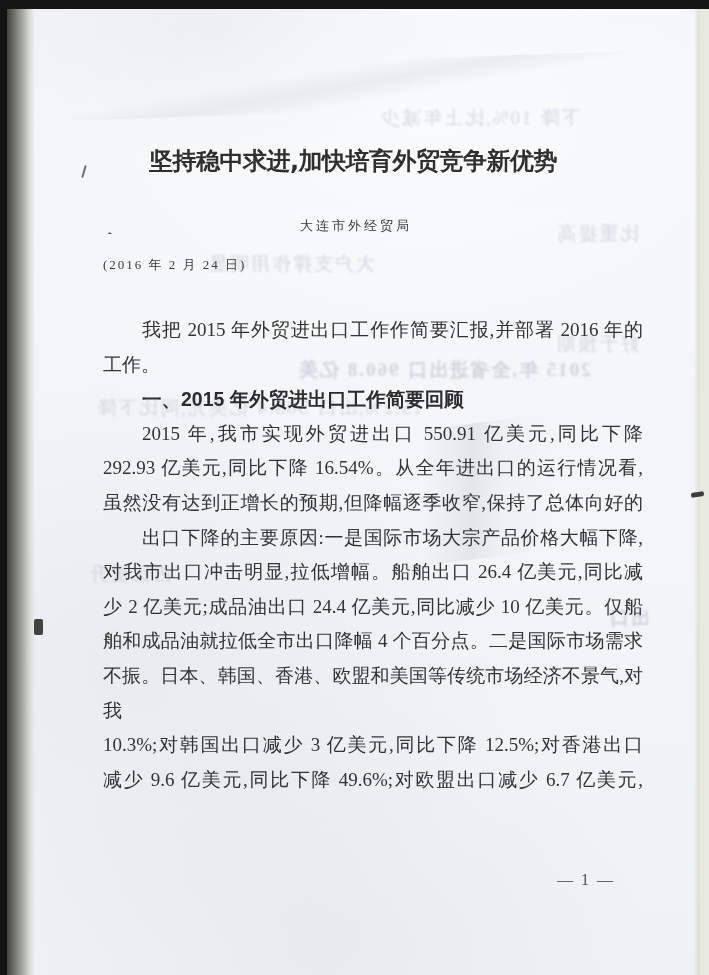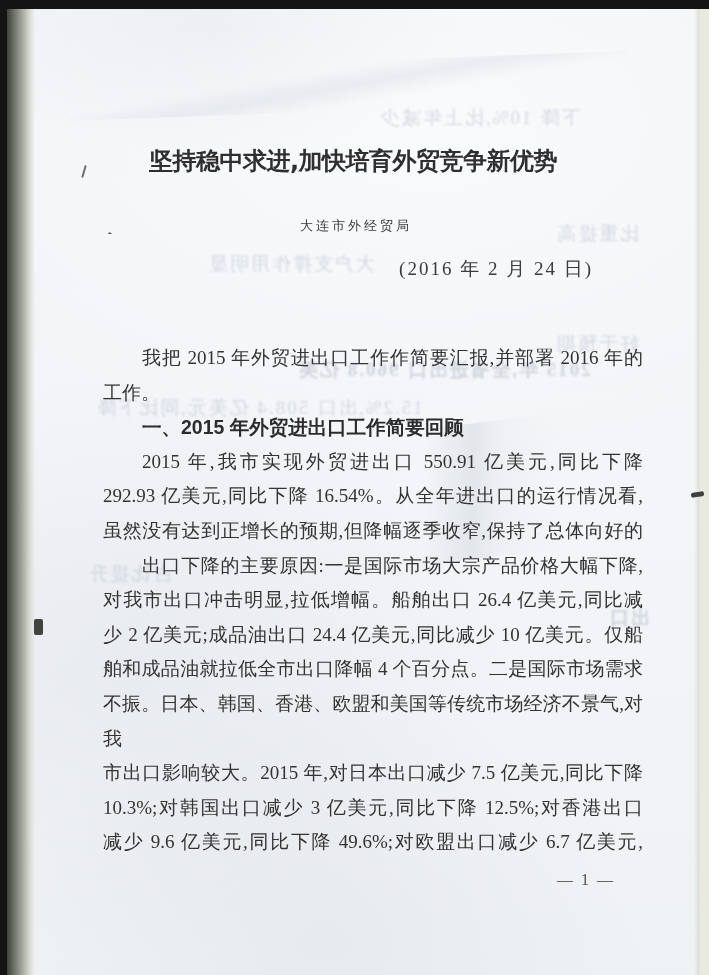--- a/index.html
+++ b/index.html
@@ -48,26 +48,26 @@
   .title{
     position:absolute;left:0;top:136px;width:500px;text-align:center;
     font-family:"DejaVu Sans","Liberation Sans",sans-serif;
     font-weight:700;font-size:24px;letter-spacing:-0.5px;color:#2f2f2f;
   }
   .org{
     position:absolute;left:8px;top:208px;width:490px;text-align:center;
     font-size:13px;letter-spacing:3px;color:#3b3b3b;
   }
   .dateline{
-    position:absolute;left:0;top:247px;width:490px;text-align:right;
-    font-size:19px;letter-spacing:2px;color:#3b3b3b;font-family:Liberation Serif, serif;
+    position:absolute;left:0;top:247px;width:490px;text-align:left;
+    font-size:13px;letter-spacing:2px;color:#3b3b3b;font-family:Liberation Serif, serif;
   }
   .bodytext{
     position:absolute;left:0;top:304px;width:540px;
-    font-size:19px;line-height:34.6px;color:#333;margin-top:28px;
+    font-size:19px;line-height:34.6px;color:#333;
   }
   .tline{min-height:34.6px;}
   .tline.just{text-align:justify;text-align-last:justify;}
   .tline.ind{text-indent:39px;}
   .para.heading .tline{
     font-family:Liberation Sans, sans-serif;
     font-weight:700;font-size:19.5px;color:#2c2c2c;
   }
   .pagenum{
     position:absolute;left:0;top:862px;width:540px;text-align:right;
@@ -130,21 +130,20 @@
             <div class="tline just ind">2015 年,我市实现外贸进出口 550.91 亿美元,同比下降</div>
             <div class="tline just">292.93 亿美元,同比下降 16.54%。从全年进出口的运行情况看,</div>
             <div class="tline just">虽然没有达到正增长的预期,但降幅逐季收窄,保持了总体向好的</div>
           </div>
           <div class="para body">
             <div class="tline just ind">出口下降的主要原因:一是国际市场大宗产品价格大幅下降,</div>
             <div class="tline just">对我市出口冲击明显,拉低增幅。船舶出口 26.4 亿美元,同比减</div>
             <div class="tline just">少 2 亿美元;成品油出口 24.4 亿美元,同比减少 10 亿美元。仅船</div>
             <div class="tline just">舶和成品油就拉低全市出口降幅 4 个百分点。二是国际市场需求</div>
             <div class="tline just">不振。日本、韩国、香港、欧盟和美国等传统市场经济不景气,对我</div>
-            <div class="tline just">市出口影响较大。2015 年,对日本出口减少 7.5 亿美元,同比下降</div>
             <div class="tline just">10.3%;对韩国出口减少 3 亿美元,同比下降 12.5%;对香港出口</div>
             <div class="tline just">减少 9.6 亿美元,同比下降 49.6%;对欧盟出口减少 6.7 亿美元,</div>
           </div>
         </div>
       <div class="pagenum">— 1 —</div>
     </div>
   </div>
 </div>
 
 </body></html>

